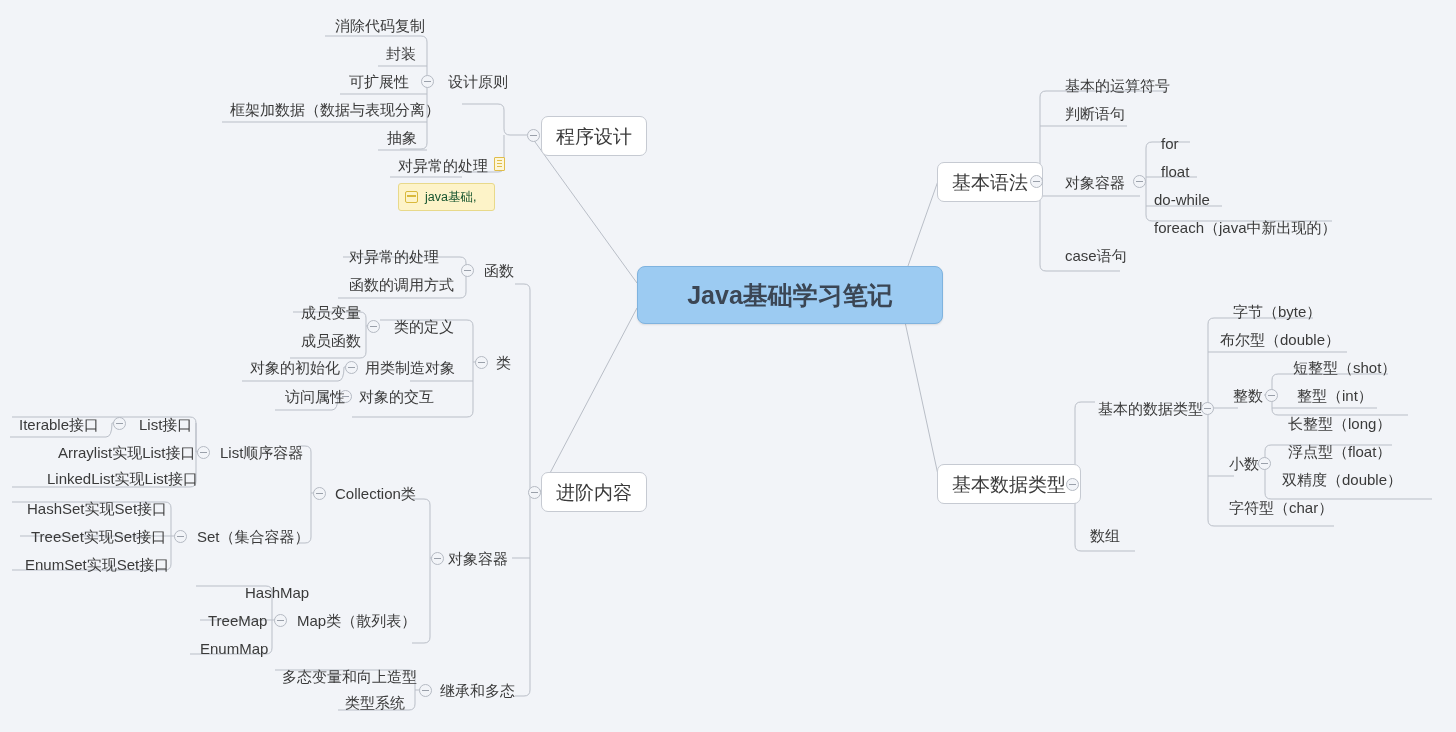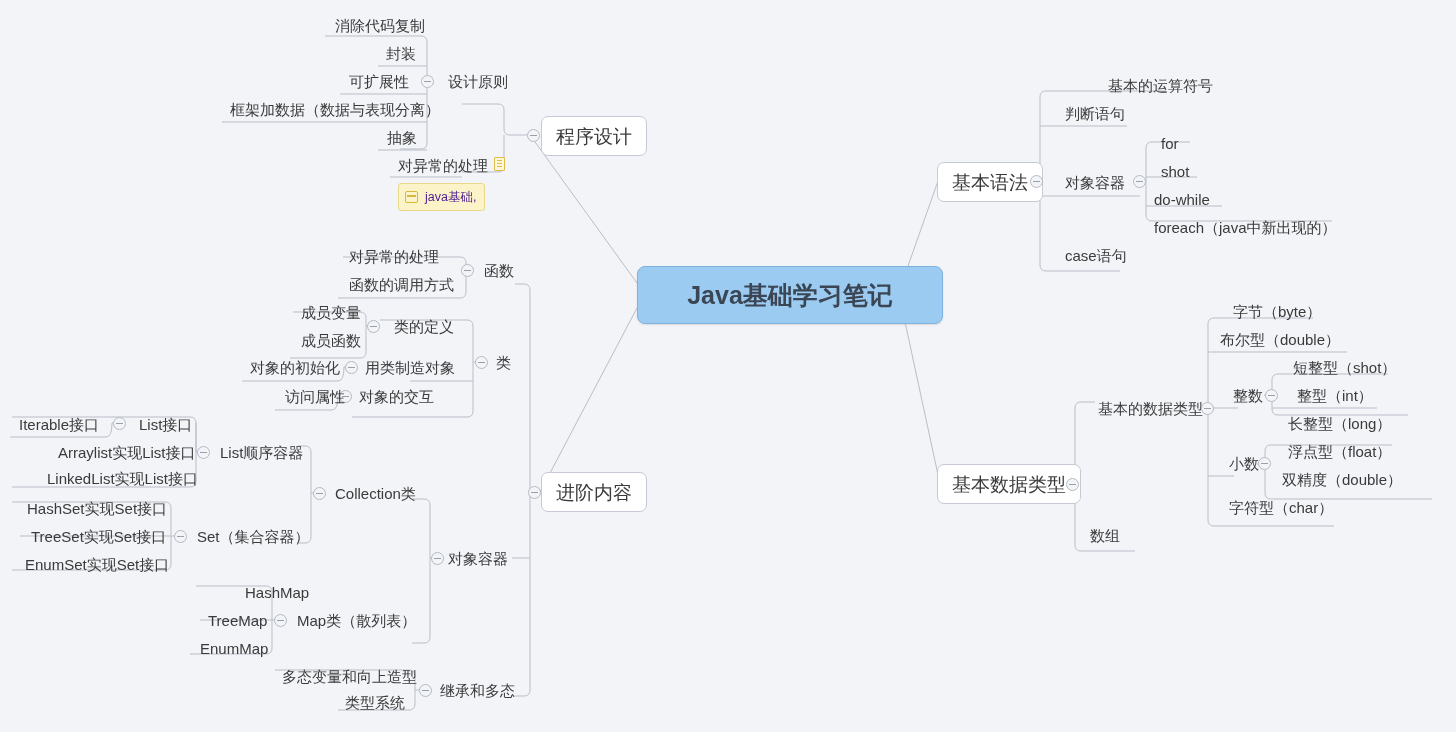--- a/index.html
+++ b/index.html
@@ -70,23 +70,23 @@
   }
 
   
   .note{
     position:absolute;
     background:#fdf3c8;
     border:1px solid #e8d98a;
     border-radius:3px;
     height:26px;
     display:flex;align-items:center;
-    padding:0 8px 0 6px;
+    padding:0 18px 0 6px;
     font-size:12.5px;
-    color:#4c1d95;
+    color:#14532d;
   }
   .note-icon{
     width:13px;height:12px;
     border:1.4px solid #d9b93c;
     border-radius:2px;
     margin-right:7px;
     position:relative;
     box-sizing:border-box;
     flex:none;
   }
@@ -260,28 +260,28 @@
   <div class="node leaf" style="left:225px;top:99px;">框架加数据（数据与表现分离）</div>
   <div class="node leaf" style="left:382px;top:127px;">抽象</div>
   <div class="node leaf" style="left:393px;top:155px;">对异常的处理</div>
   <div class="doc-icon" style="left:494px;top:157px;"></div>
 
   <div class="note" style="left:398px;top:183px;">
     <span class="note-icon"></span>
     <span>java基础,</span>
   </div>
 
-  <div class="node leaf" style="left:1060px;top:75px;margin-left:43px;">基本的运算符号</div>
+  <div class="node leaf" style="left:1060px;top:75px;">基本的运算符号</div>
   <div class="node leaf" style="left:1060px;top:103px;">判断语句</div>
   <div class="node leaf" style="left:1060px;top:172px;">对象容器</div>
   <div class="toggle" style="left:1133px;top:175px;"></div>
   <div class="node leaf" style="left:1060px;top:245px;">case语句</div>
 
   <div class="node leaf" style="left:1156px;top:133px;">for</div>
-  <div class="node leaf" style="left:1156px;top:161px;">shot</div>
+  <div class="node leaf" style="left:1156px;top:161px;">float</div>
   <div class="node leaf" style="left:1149px;top:189px;">do-while</div>
   <div class="node leaf" style="left:1149px;top:217px;">foreach（java中新出现的）</div>
 
   <div class="node leaf" style="left:1093px;top:398px;">基本的数据类型</div>
   <div class="toggle" style="left:1201px;top:402px;"></div>
   <div class="node leaf" style="left:1085px;top:525px;">数组</div>
 
   <div class="node leaf" style="left:1228px;top:301px;">字节（byte）</div>
   <div class="node leaf" style="left:1215px;top:329px;">布尔型（double）</div>
   <div class="node leaf" style="left:1228px;top:385px;">整数</div>

